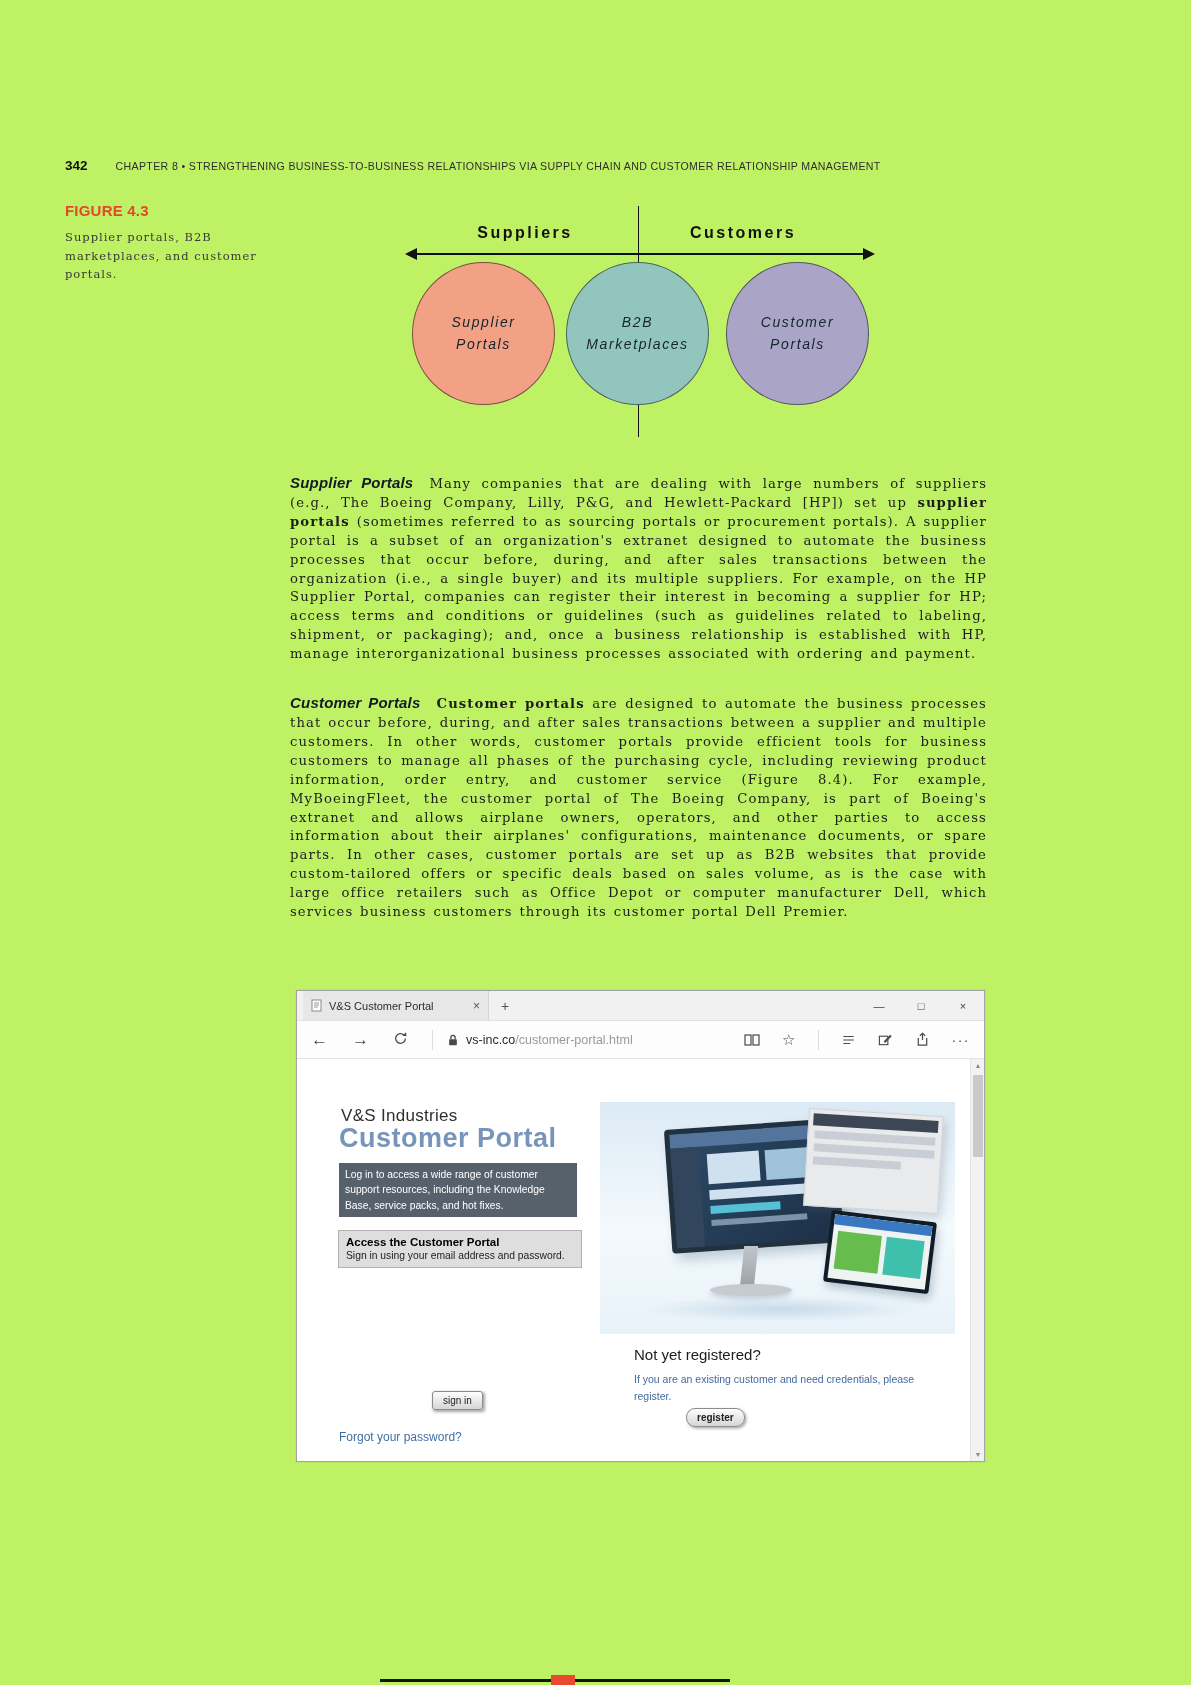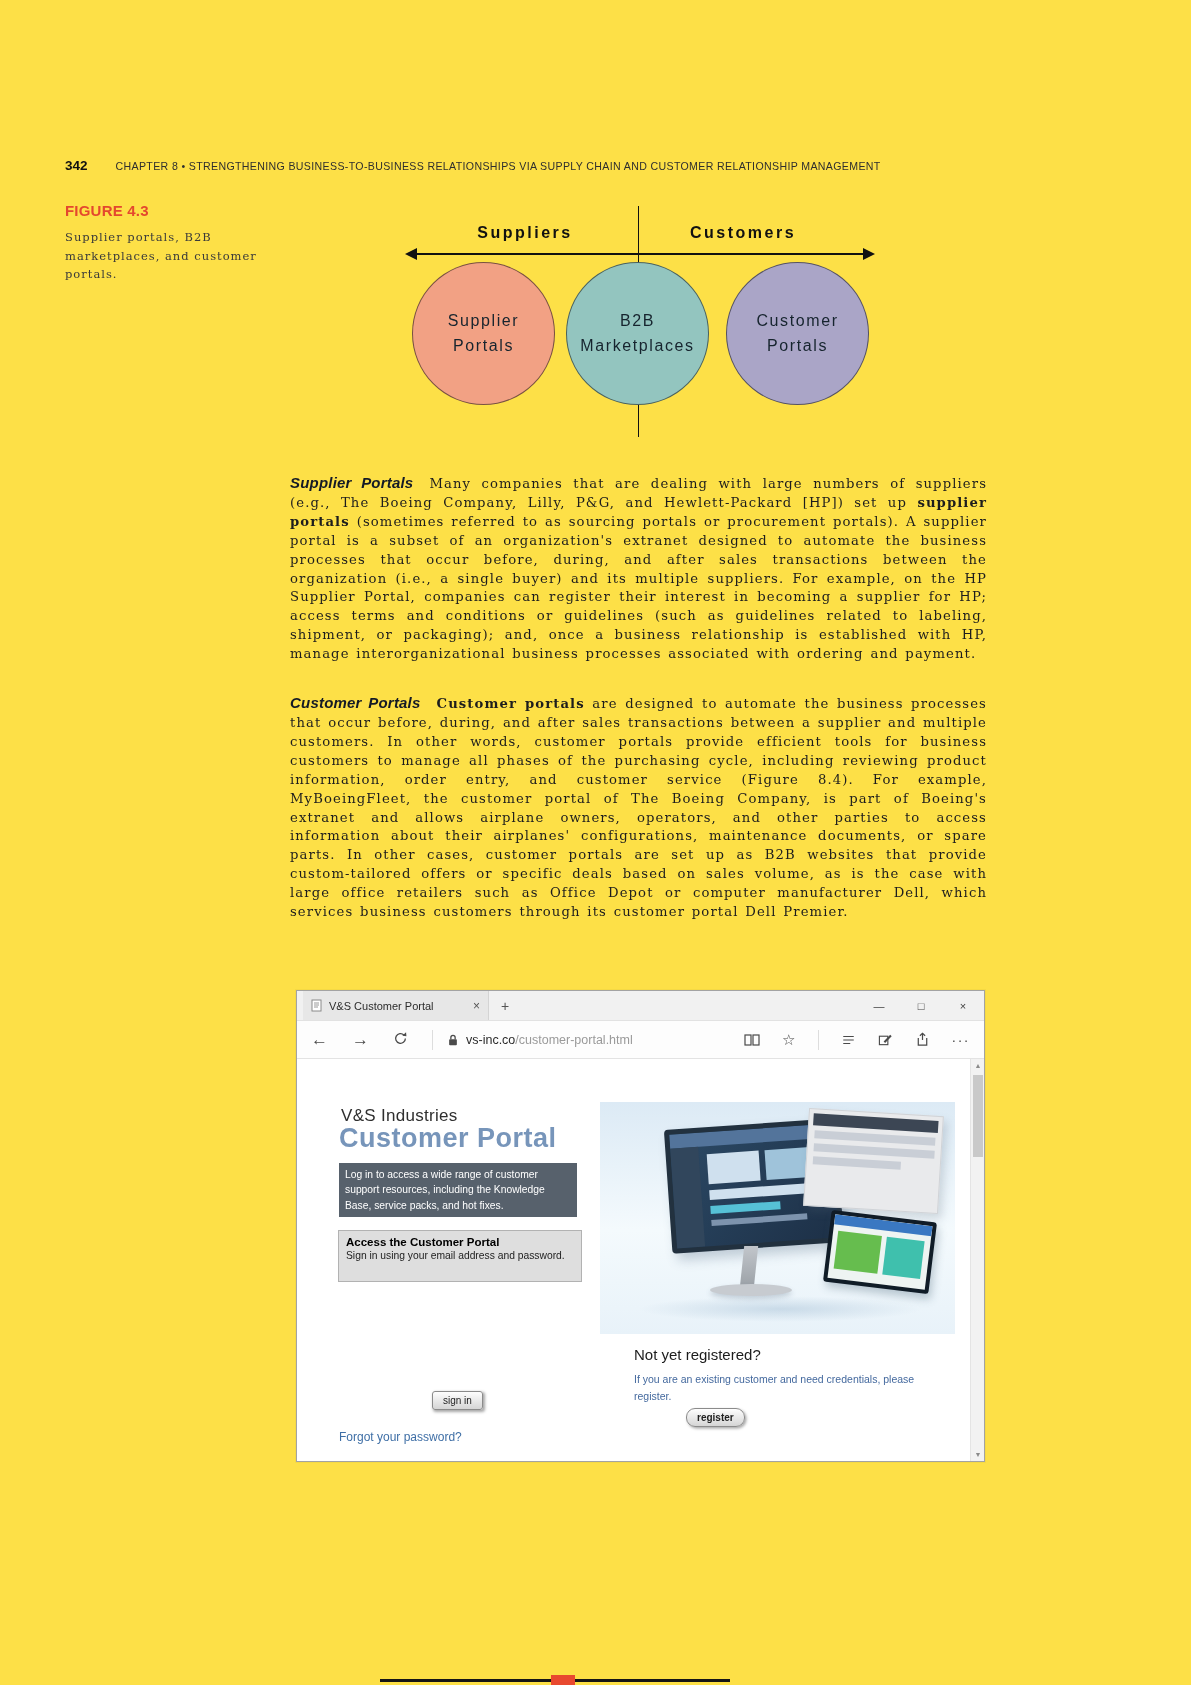--- a/index.html
+++ b/index.html
@@ -1,17 +1,17 @@
 <!DOCTYPE html>
 <html><head>
 <meta charset="utf-8">
 <style>
   * { margin:0; padding:0; box-sizing:border-box; }
   html,body { background:#ffffff; }
-  .sheet { position:relative; width:1191px; height:1685px; background:#fde047;
+  .sheet { position:relative; width:1191px; height:1685px; background:#bef264;
            font-family:"Liberation Sans",sans-serif; overflow:hidden; }
 
   
   .page-header { position:absolute; left:65px; top:156px; width:1060px; white-space:nowrap; }
   .pagenum { font-size:13.5px; font-weight:bold; color:#111; margin-right:28px; }
   .chap { font-size:10.6px; color:#2e2e2e; letter-spacing:0.35px; }
 
   
   .figlabel { font-size:15px; font-weight:bold; color:#e4472e; letter-spacing:0.2px; margin-bottom:9px;
               font-family:"Liberation Sans",sans-serif; }
@@ -29,21 +29,21 @@
         border-top:6px solid transparent; border-bottom:6px solid transparent; }
   .ah.left  { left:5px;  border-right:12px solid #111; }
   .ah.right { right:5px; border-left:12px solid #111; }
   .axis-label { position:absolute; top:26px; width:120px; text-align:center;
                 font-size:16px; font-weight:bold; letter-spacing:2.5px; color:#111; }
   .al-left  { left:65px; }
   .al-right { left:283px; }
   .circle { position:absolute; top:64px; width:143px; height:143px; border-radius:50%;
             border:1px solid rgba(0,0,0,0.5); display:flex; flex-direction:column;
             align-items:center; justify-content:center; text-align:center;
-            font-size:16px; letter-spacing:1.6px; color:#16242e; line-height:1.55; }
+            font-size:14px; letter-spacing:1.6px; color:#16242e; line-height:1.55;font-style:italic; }
   .circle.c0 { left:12px; }
   .circle.c1 { left:166px; }
   .circle.c2 { left:326px; }
 
   
   .bodycol { position:absolute; left:290px; top:474px; width:697px; }
   .para { font-family:"DejaVu Serif",serif; font-size:13.2px; line-height:18.9px;
           letter-spacing:1.1px; word-spacing:1.5px; text-align:justify; color:#1d1d1d; }
   .para.p2 { margin-top:30px; }
   .runin { font-family:"Liberation Sans",sans-serif; font-weight:bold; font-style:italic;
@@ -83,21 +83,21 @@
                      font-size:7px; color:#8a8a8a; }
   .sb-up { top:3px; } .sb-down { bottom:3px; }
   .sb-thumb { position:absolute; left:2px; top:16px; width:10px; height:82px; background:#c9c9c9; }
 
   
   .pp-company { position:absolute; left:44px; top:47px; font-size:17px; color:#2f2f2f; letter-spacing:0.3px; }
   .pp-title { position:absolute; left:42px; top:64px; font-size:27px; font-weight:bold; letter-spacing:0.5px; }
   .pp-intro { position:absolute; left:42px; top:104px; width:238px; background:#57616c; color:#fff;
               font-size:10.3px; line-height:1.5; padding:4px 6px; }
   .access-box { position:absolute; left:41px; top:171px; width:244px; border:1px solid #b2b2b2; background:#fbfbfb; }
-  .access-head { background:#dedede; padding:5px 7px 20px; }
+  .access-head { background:#dedede; padding:5px 7px 6px; }
   .access-title { font-size:11.5px; font-weight:bold; color:#000; }
   .access-sub { font-size:10.3px; color:#222; margin-top:2px; }
   .form { padding:9px 7px 10px; }
   .frow { display:flex; align-items:center; margin-bottom:6px; }
   .flabel { width:88px; text-align:right; font-size:10.3px; color:#222; margin-right:5px; }
   .select { width:84px; height:17px; border:1px solid #7f9db9; background:#fff; display:flex; align-items:center; }
   .sel-val { flex:1; font-size:10px; color:#111; padding-left:3px; }
   .sel-arrow { width:15px; height:15px; background:#dce6f3; color:#44546a; font-size:7px;
                display:flex; align-items:center; justify-content:center; }
   .finput { width:108px; height:16px; border:1px solid #7f9db9; background:#fff; font-size:10px; padding:0 3px; }

